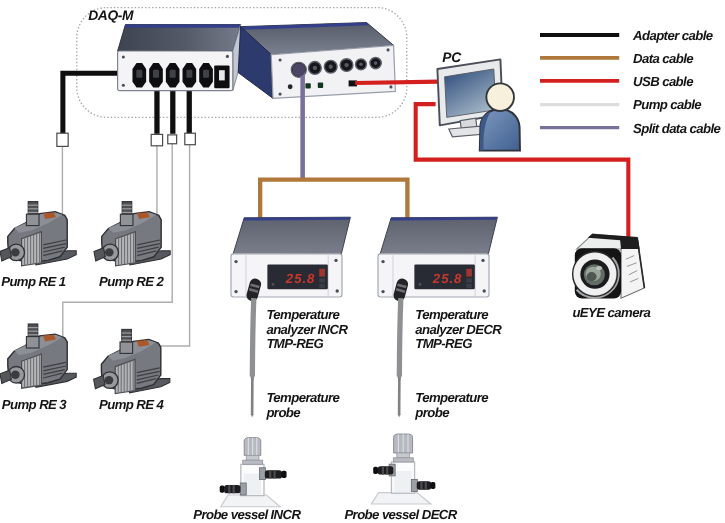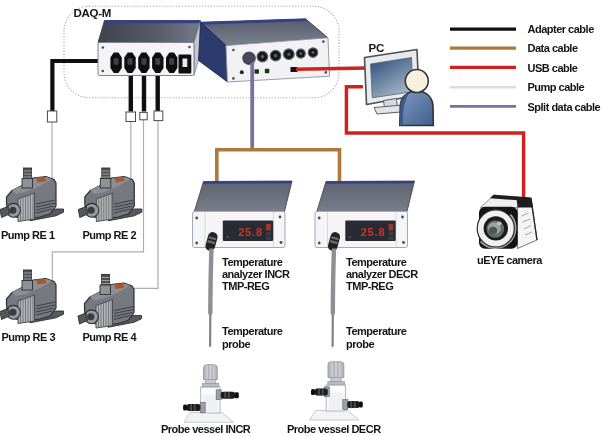--- a/index.html
+++ b/index.html
@@ -1,16 +1,16 @@
 <!DOCTYPE html>
 <html><head>
 <meta charset="utf-8">
 <style>
 html,body{margin:0;padding:0;background:#fff;}
-#c{position:relative;width:604px;height:436px;overflow:hidden;font-family:"Liberation Sans",sans-serif;}
+#c{position:relative;width:604px;height:436px;overflow:hidden;font-family:"Liberation Sans",sans-serif;font-style:italic;}
 text{font-family:"Liberation Sans",sans-serif;font-weight:bold;}
 </style>
 </head>
 <body>
 <div id="c">
 <svg width="604" height="436" viewBox="0 0 604 436">
 <defs>
 <linearGradient id="gTopL" x1="0" y1="0" x2="1" y2="0">
  <stop offset="0" stop-color="#3e4350"></stop>
           <stop offset="0.55" stop-color="#555a68"></stop>

